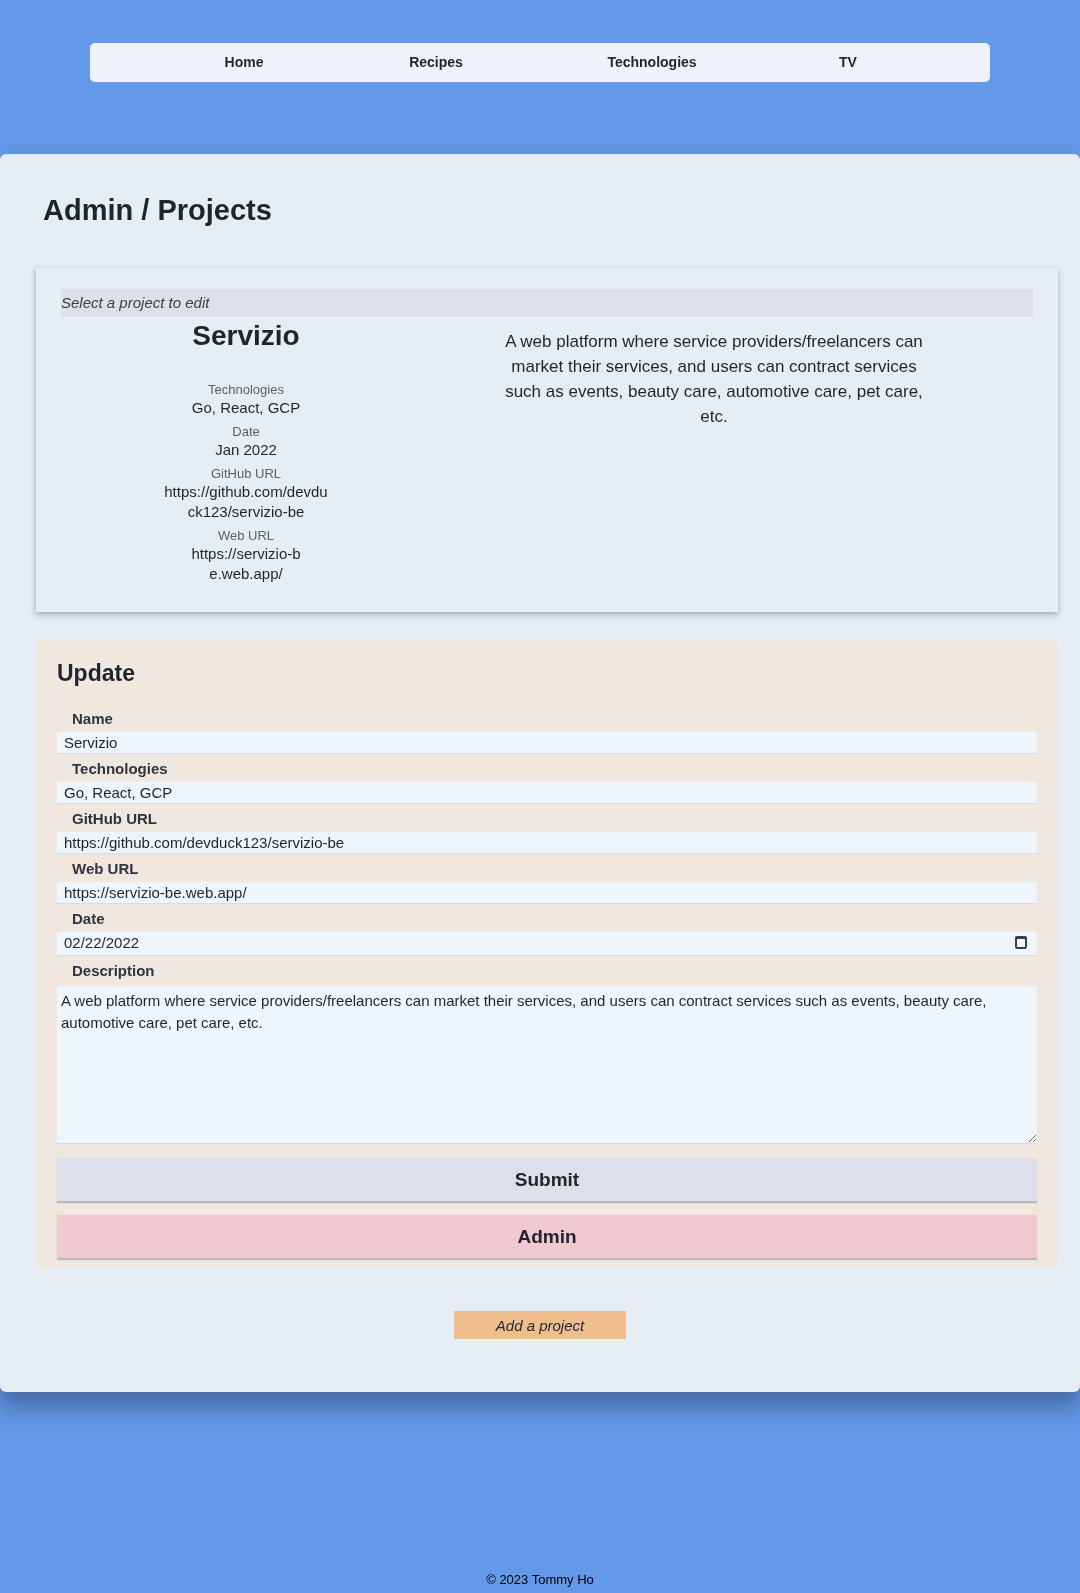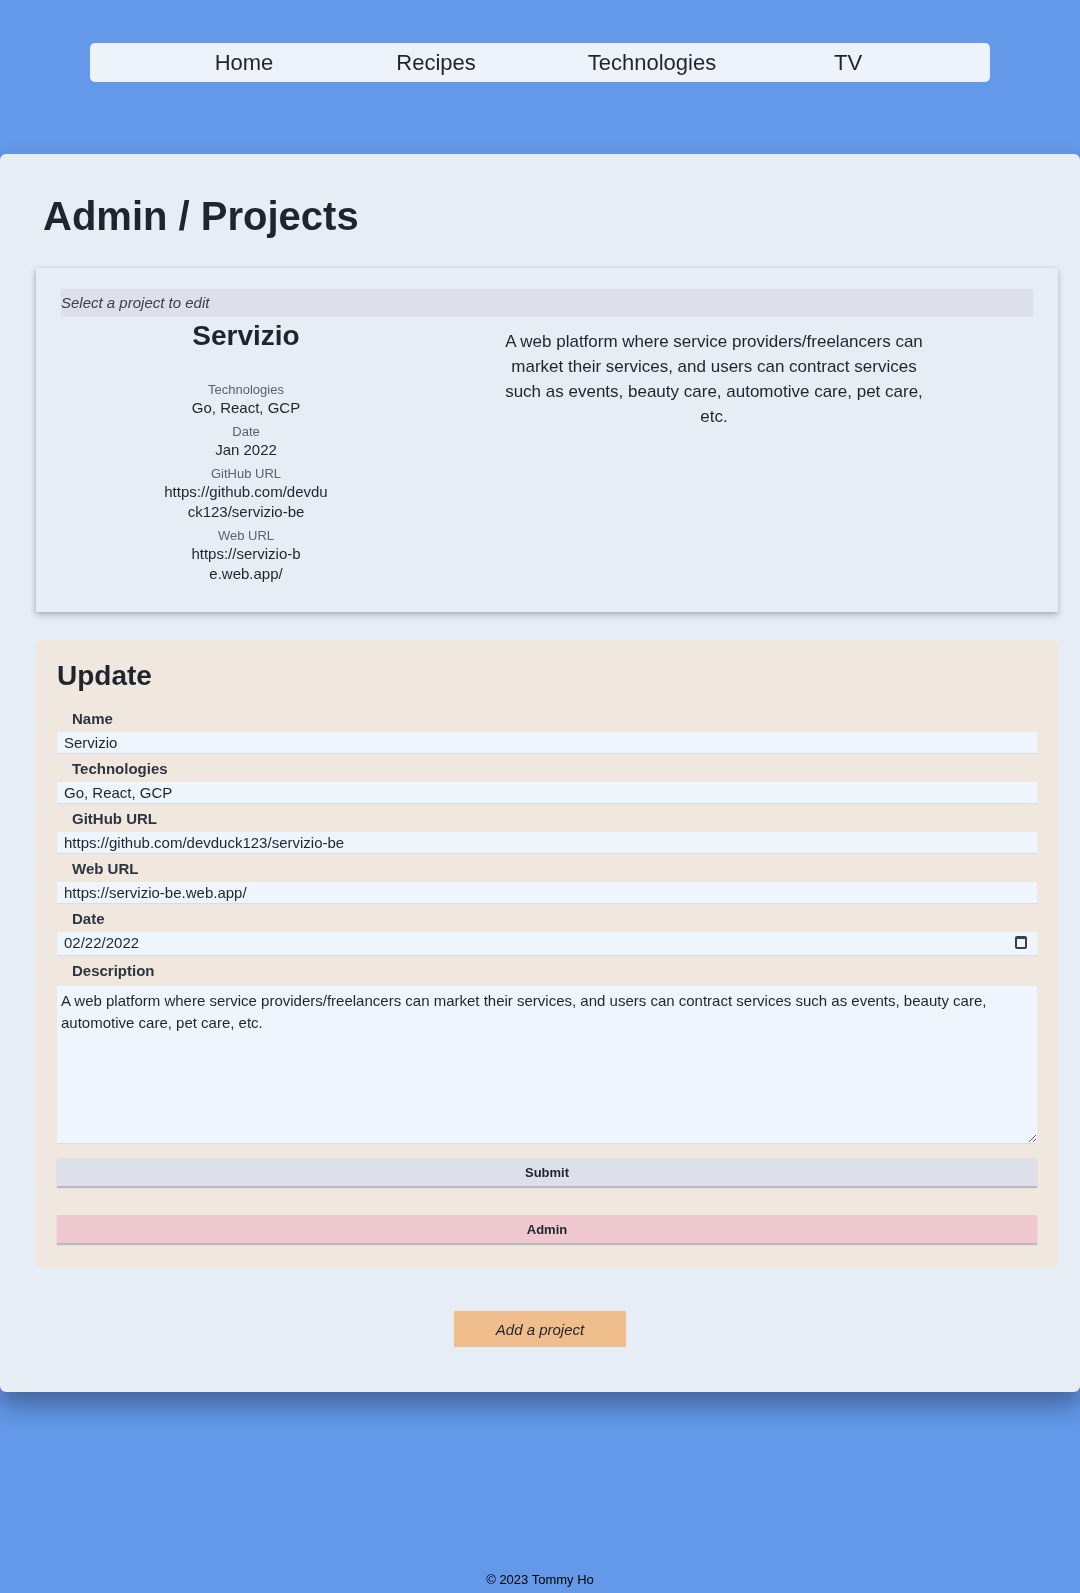--- a/index.html
+++ b/index.html
@@ -17,40 +17,40 @@
     .nav {
       position: absolute;
       left: 90px; top: 43px;
       width: 900px; height: 39px;
       background: #eef2fa;
       border-radius: 5px;
     }
     .nav-item {
       position: absolute;
       top: 0; height: 24px; line-height: 39px;
-      font-size: 22px; font-weight: normal;
+      font-size: 14px; font-weight: bold;
       color: #1f2530;
       cursor: pointer;
       transform: translateX(-50%);
       white-space: nowrap;
     }
 
     
     .main {
       position: absolute;
       left: 0; top: 154px;
       width: 1080px; height: 1238px;
       background: #e7edf5;
       border-radius: 6px;
       box-shadow: 0 14px 24px rgba(30,40,70,0.45);
     }
     .page-title {
       position: absolute;
       left: 43px; top: 40px;
-      font-size: 40px; font-weight: bold;
+      font-size: 29px; font-weight: bold;
       color: #1f2530;
     }
 
     
     .viewer {
       position: absolute;
       left: 36px; top: 114px;
       width: 1022px; height: 344px;
       background: #e7edf5;
       box-shadow: 0 3px 6px rgba(40,50,80,0.3), -2px 0 4px rgba(40,50,80,0.08);
@@ -100,21 +100,21 @@
     .update {
       position: absolute;
       left: 36px; top: 486px;
       width: 1022px; height: 628px;
       background: #f0e8de;
       border-radius: 6px;
     }
     .update-title {
       position: absolute;
       left: 21px; top: 20px;
-      font-size: 28px; font-weight: bold;
+      font-size: 23px; font-weight: bold;
       color: #1f2530;
     }
     .field-label {
       position: absolute;
       left: 21px;
       font-size: 15px; font-weight: bold;
       color: #2e3440;
       margin-left: 15px;
     }
     .field-input {
@@ -149,35 +149,35 @@
       border-bottom: 1px solid #d8dce4;
       font-family: "Liberation Sans", sans-serif;
       font-size: 15px; line-height: 22px;
       color: #1f2530;
       padding: 4px 4px;
       resize: vertical;
     }
     .btn {
       position: absolute;
       left: 21px;
-      width: 980px; height: 28px;
+      width: 980px; height: 43px;
       border: none;
       box-shadow: 0 2px 1px rgba(120,130,150,0.45);
       font-family: "Liberation Sans", sans-serif;
-      font-size: 13px; font-weight: bold;
+      font-size: 19px; font-weight: bold;
       color: #1f2530;
       cursor: pointer;
     }
     .btn-submit { top: 518px; background: #dde0ea; }
     .btn-delete { top: 575px; background: #efc8d0; }
 
     .add-btn {
       position: absolute;
       left: 454px; top: 1157px;
-      width: 172px; height: 36px;
+      width: 172px; height: 28px;
       background: #f0bd8c;
       border: none;
       font-family: "Liberation Sans", sans-serif;
       font-size: 15px; font-style: italic;
       color: #1f2530;
       cursor: pointer;
     }
 
     .footer {
       position: absolute;

